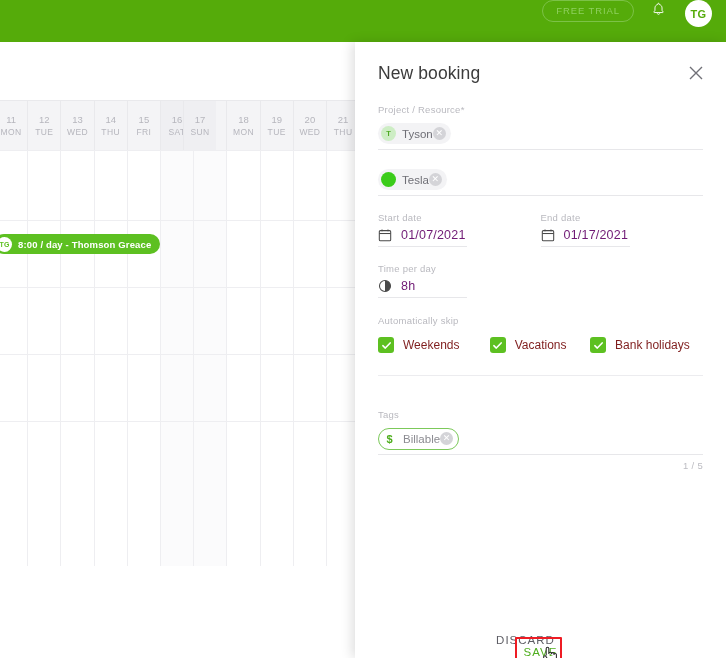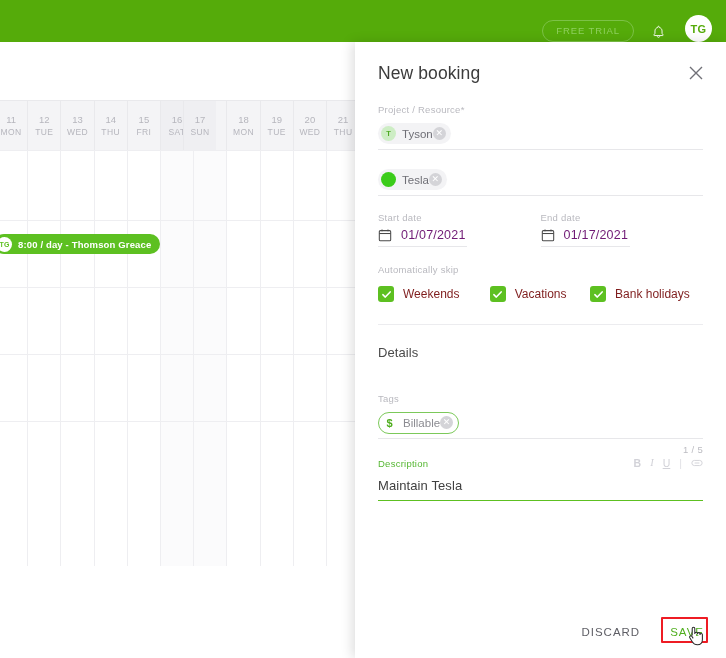--- a/index.html
+++ b/index.html
@@ -8,21 +8,21 @@
     font-family:"Liberation Sans", sans-serif;
     background:#ffffff;
     -webkit-font-smoothing:antialiased;
   }
   #app{position:relative;width:726px;height:658px;overflow:hidden;background:#fff;}
 
   
   .topbar{
     position:absolute;left:0;top:0;width:726px;height:42px;
     background:#55ab0a;
-    display:flex;align-items:flex-end;justify-content:flex-end;
+    display:flex;align-items:flex-start;justify-content:flex-end;
     box-sizing:border-box;padding-right:14px;
     z-index:5;
   }
   .free-trial{
     border:1px solid #7cc247;color:#8fd05f;
     border-radius:12px;font-size:9.5px;letter-spacing:.9px;
     padding:4px 13px 5px;margin-right:16px;
     background:transparent;cursor:pointer;user-select:none;
     font-weight:400;
   }
@@ -157,21 +157,21 @@
   .link-ico{display:block;width:12px;height:8px;}
   .desc-val{
     font-size:13px;color:#3f3f3f;border-bottom:1.6px solid #5dc021;
     padding:9px 0 7px;letter-spacing:.1px;
   }
 
   
   .footer{
     position:absolute;left:0;bottom:0;width:371px;height:52px;
     display:flex;align-items:center;justify-content:flex-end;
-    padding-right:22px;box-sizing:border-box;background:#fff;
+    box-sizing:border-box;background:#fff;flex-direction:column;
   }
   .discard{
     font-size:11.5px;color:#5e5e65;letter-spacing:1px;cursor:pointer;
     margin-right:30px;user-select:none;
   }
   .save-wrap{position:relative;}
   .save-hl{
     position:absolute;left:-9px;top:-9px;width:47px;height:26px;
     border:2px solid #ee1c24;box-sizing:border-box;border-radius:1px;
     pointer-events:none;
@@ -332,20 +332,30 @@
             <svg class="in-ico" viewBox="0 0 16 16">
               <rect x="1.5" y="3" width="13" height="11.5" rx="1.2" fill="none" stroke="#4a4a4a" stroke-width="1.2"></rect>
               <path d="M1.5 6.3h13" stroke="#4a4a4a" stroke-width="1.2"></path>
               <path d="M4.6 1.6v2.2M11.4 1.6v2.2" stroke="#4a4a4a" stroke-width="1.2"></path>
             </svg>
             <span class="in-val">01/17/2021</span>
           </div>
         </div>
       </div>
 
+      <div class="field" style="margin-top:16px;">
+        <span class="flabel">Time per day</span>
+        <div class="inline-in">
+          <svg class="in-ico" viewBox="0 0 16 16">
+            <circle cx="8" cy="8" r="6.3" fill="none" stroke="#4a4a4a" stroke-width="1.2"></circle>
+            <path d="M8 1.7a6.3 6.3 0 0 1 0 12.6z" fill="#4a4a4a"></path>
+          </svg>
+          <span class="in-val">8h</span>
+        </div>
+      </div>
 
       <div class="field" style="margin-top:17px;">
         <span class="flabel">Automatically skip</span>
         <div class="skip-row" id="skip-row">
             <label class="cbwrap" style="margin-left: 0px;">
               <span class="cb">
                 <svg width="11" height="11" viewBox="0 0 12 12">
                   <path d="M2 6.2 L4.7 8.8 L10 3.2" fill="none" stroke="#ffffff" stroke-width="1.7" stroke-linecap="round" stroke-linejoin="round"></path>
                 </svg>
               </span>
@@ -365,52 +375,33 @@
                   <path d="M2 6.2 L4.7 8.8 L10 3.2" fill="none" stroke="#ffffff" stroke-width="1.7" stroke-linecap="round" stroke-linejoin="round"></path>
                 </svg>
               </span>
               <span class="cb-label">Bank holidays</span>
             </label>
           </div>
       </div>
 
       <div class="divider"></div>
 
-      <div class="details-h">Details</div>
 
       <div class="tags-field">
         <span class="flabel">Tags</span>
         <div class="chipbox">
           <span class="chip outline">
             <span class="cdot" style="background:transparent;color:#4fae1e;font-size:11px;">$</span>
             <span class="clabel">Billable</span>
             <span class="cx">✕</span>
           </span>
         </div>
         <div class="counter">1 / 5</div>
       </div>
 
-      <div class="field">
-        <div class="desc-head">
-          <span class="desc-label">Description</span>
-          <div class="rt-tools">
-            <span class="rt-b">B</span>
-            <span class="rt-i">I</span>
-            <span class="rt-u">U</span>
-            <span class="rt-sep">|</span>
-            <span>
-              <svg class="link-ico" viewBox="0 0 14 9">
-                <rect x="1" y="1.5" width="12" height="6" rx="3" fill="none" stroke="#d2d2d8" stroke-width="1.1"></rect>
-                <path d="M4.2 4.5h5.6" stroke="#d2d2d8" stroke-width="1.1"></path>
-              </svg>
-            </span>
-          </div>
-        </div>
-        <div class="desc-val">Maintain Tesla</div>
-      </div>
 
     </div>
 
     <div class="footer">
       <div class="discard">DISCARD</div>
       <div class="save-wrap">
         <div class="save-hl"></div>
         <div class="save">SAVE</div>
         <svg class="cursor" viewBox="0 0 17 23">
           <path d="M5.2 10.4V3.6c0-.8.6-1.4 1.3-1.4s1.3.6 1.3 1.4v5.3m0-.4c0-.8.6-1.3 1.3-1.3s1.3.5 1.3 1.3v.8m0-.5c0-.7.6-1.2 1.3-1.2s1.3.5 1.3 1.2v1.1m0-.4c0-.6.5-1.1 1.2-1.1s1.2.5 1.2 1.1v5c0 3.1-2 5.3-5 5.3-2.6 0-3.8-.9-5-2.8l-2.6-4.2c-.4-.7-.2-1.5.5-1.8.6-.3 1.3-.1 1.7.5l1.2 1.9" fill="#ffffff" stroke="#2b2b2b" stroke-width="1.05" stroke-linejoin="round"></path>

